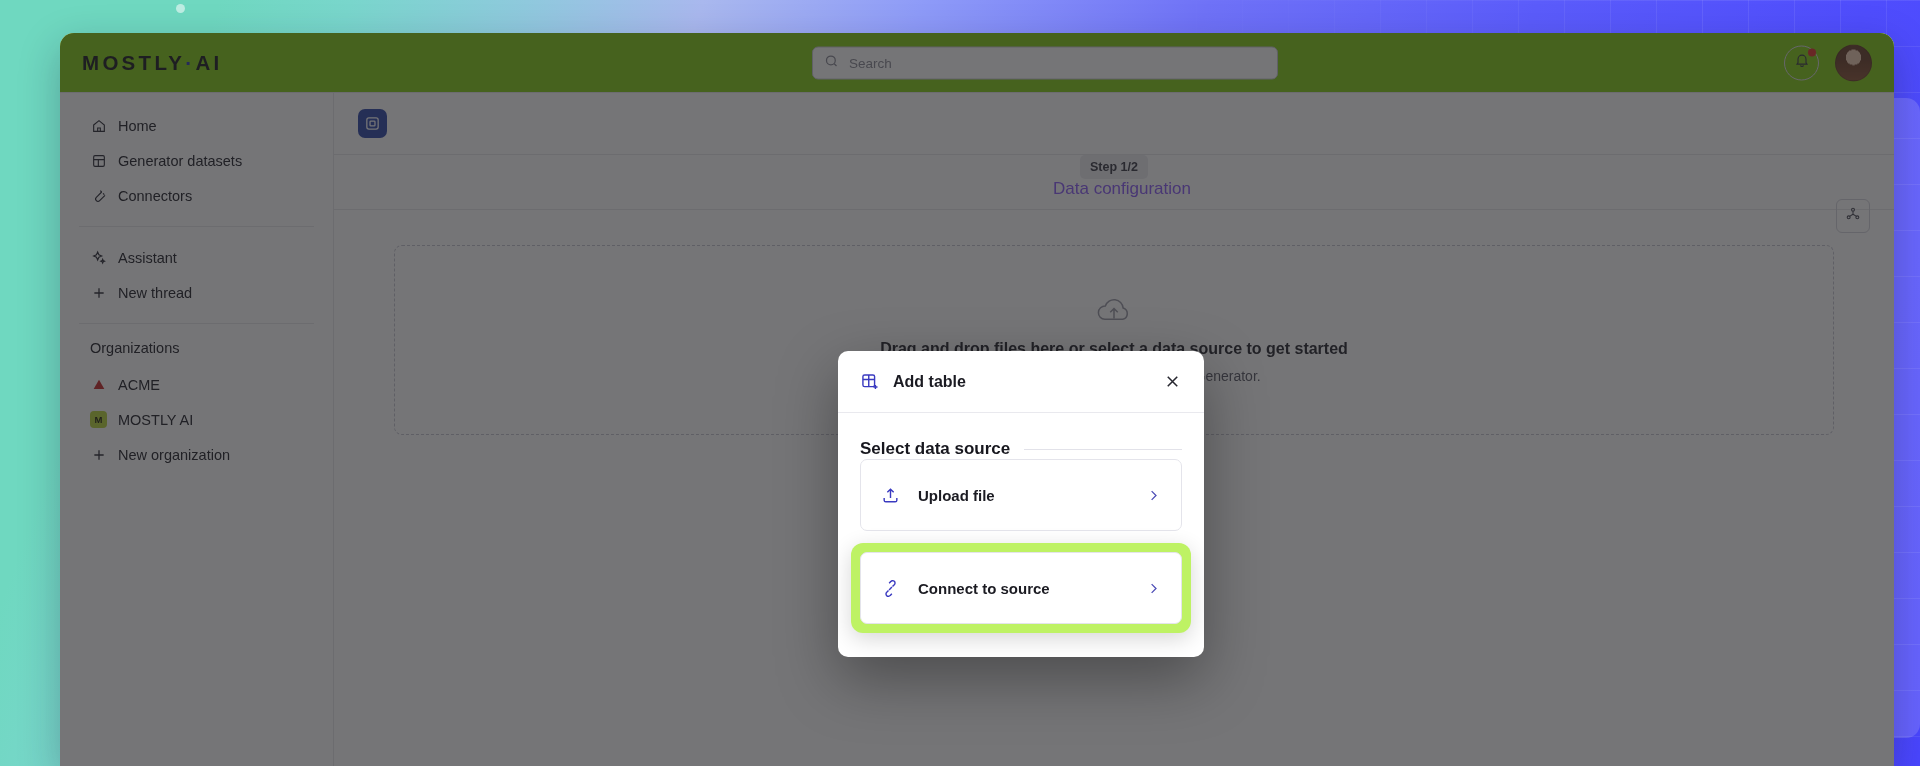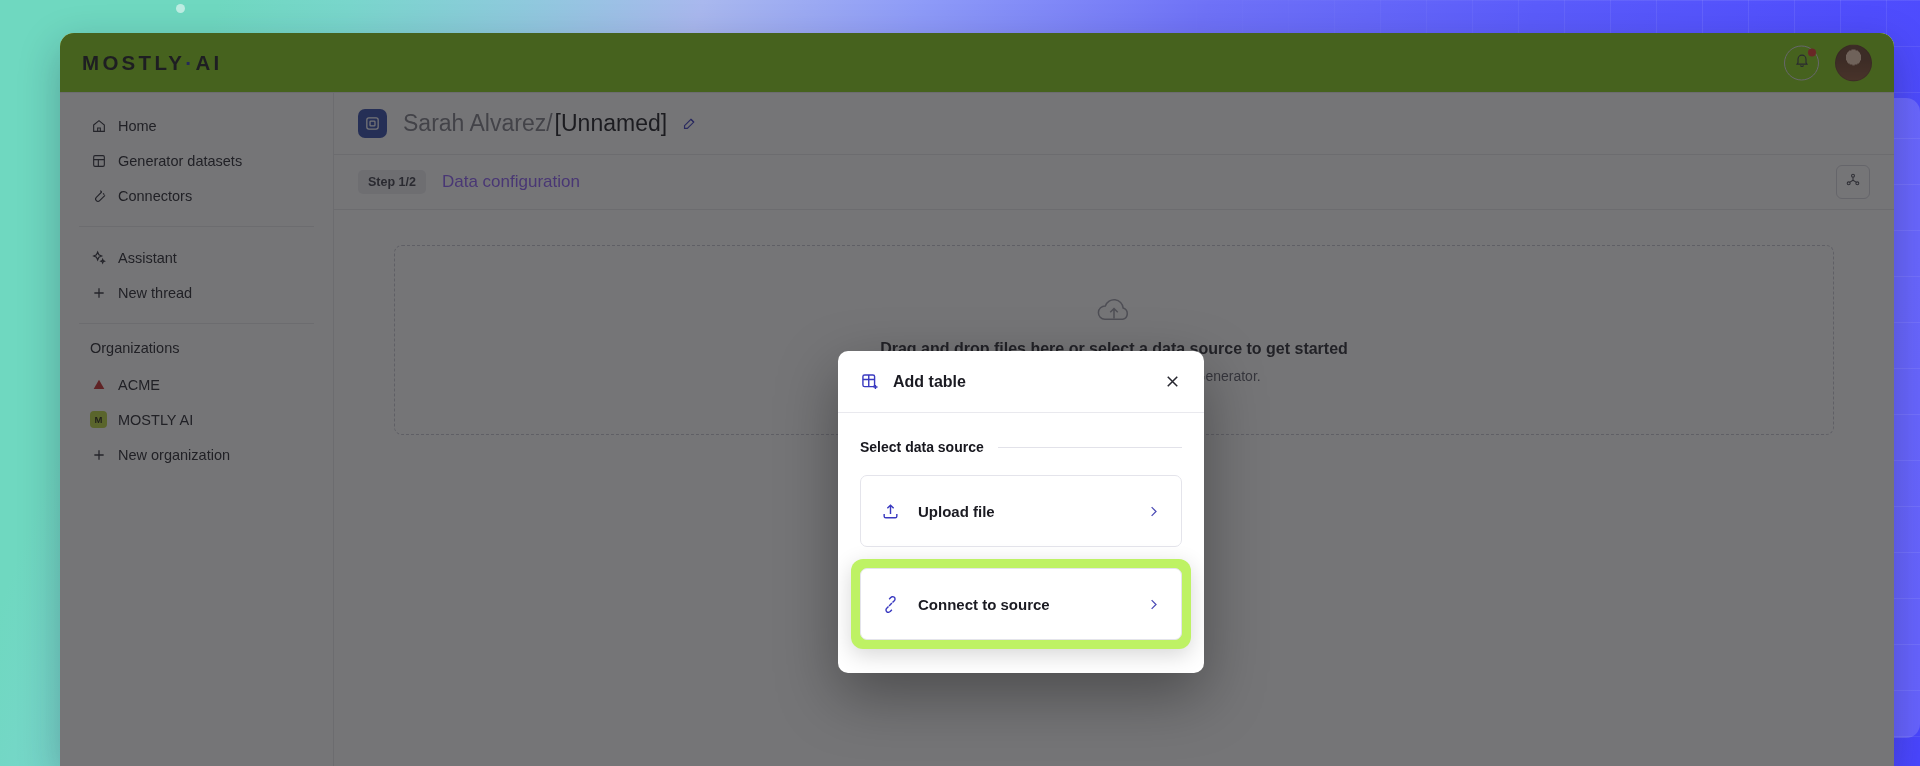--- a/index.html
+++ b/index.html
@@ -132,20 +132,21 @@
   .kebab i { width: 3.5px; height: 3.5px; border-radius: 50%; background: #2b2b3a; display: block; }
   .btn-primary {
     height: 36px; padding: 0 20px; border-radius: 6px; background: #e9e9ee;
     color: #9b9ba6; font-size: 14.5px; font-weight: 700;
     display: flex; align-items: center; gap: 9px; border: none;
   }
 
   .step-bar {
     height: 55px; display: flex; align-items: center; padding: 0 24px;
     border-bottom: 1px solid #e6e6ea;
+    flex-direction: column;
   }
   .step-chip {
     background: #ececf0; color: #3b3b46; font-size: 12.5px; font-weight: 700;
     padding: 5px 10px; border-radius: 5px;
   }
   .step-label { margin-left: 16px; font-size: 17px; color: #8b5cf6; }
   .step-right { margin-left: auto; }
   .sq-btn {
     width: 34px; height: 34px; border: 1px solid #d4d4dc; border-radius: 6px;
     display: flex; align-items: center; justify-content: center;
@@ -175,23 +176,23 @@
   .modal-head {
     height: 62px; display: flex; align-items: center; padding: 0 22px;
     border-bottom: 1px solid #e9e9ee;
   }
   .modal-head .mt {
     margin-left: 13px; font-size: 16px; font-weight: 700; color: #1b1b22;
   }
   .modal-x { margin-left: auto; display: flex; cursor: pointer; }
   .modal-body { padding: 26px 22px 24px; }
   .sec-head { display: flex; align-items: center; gap: 14px; }
-  .sec-head span { font-size: 14px; font-weight: 700; color: #17171e; white-space: nowrap; }
+  .sec-head span { font-size: 17px; font-weight: 700; color: #17171e; white-space: nowrap; }
   .sec-head .rule { flex: 1; height: 1px; background: #e2e2e9; }
-  .opt-list { margin-top: 20px; }
+  .opt-list { }
   .opt {
     height: 72px; border: 1px solid #e4e4eb; border-radius: 7px;
     display: flex; align-items: center; padding: 0 20px; gap: 18px;
     background: #fff; cursor: pointer;
   }
   .opt .lbl { font-size: 15px; font-weight: 700; color: #1b1b22; }
   .opt .chev { margin-left: auto; color: #4b4bb5; display: flex; }
   .opt-wrap-focus {
     background: #bef264; border-radius: 12px; padding: 9px; margin: 12px -9px 0;
     box-shadow: 0 6px 22px rgba(0,0,0,.16);
@@ -209,20 +210,31 @@
 
 <div class="app">
 
   <div class="topbar">
     <div class="logo">
       <span>MOSTLY</span>
       <span class="dot">·</span>
       <span>AI</span>
     </div>
 
+    <div class="searchwrap">
+      <div class="search">
+        <span>
+          <svg width="15" height="15" viewBox="0 0 24 24" fill="none" stroke="#8a8a95" stroke-width="2">
+            <circle cx="11" cy="11" r="7"></circle>
+              <path d="M20 20l-3.6-3.6"></path>
+          </svg>
+        </span>
+        <span class="ph">Search</span>
+      </div>
+    </div>
 
     <div class="topright">
       <div class="bell">
         <span>
           <svg width="16" height="16" viewBox="0 0 24 24" fill="none" stroke="#3a3a45" stroke-width="1.7">
             <path d="M18 15v-5a6 6 0 10-12 0v5l-1.5 2.5h15L18 15z"></path>
               <path d="M10 19a2 2 0 004 0"></path>
           </svg>
         </span>
         <span class="badge"></span>
@@ -318,30 +330,20 @@
     </div>
 
     <div class="main">
 
       <div class="page-head">
         <div class="gen-ico">
           <svg width="17" height="17" viewBox="0 0 24 24" fill="none" stroke="#ffffff" stroke-width="1.8">
             <rect x="4" y="4" width="16" height="16" rx="3"></rect>
               <rect x="8.5" y="8.5" width="7" height="7" rx="1.2"></rect>
           </svg>
-        </div>
-        <div class="title">
-          <span>Sarah Alvarez/</span>
-          <b>[Unnamed]</b>
-          <span class="edit-ico">
-            <svg width="17" height="17" viewBox="0 0 24 24" fill="none" stroke="#3a3ac0" stroke-width="1.7">
-              <path d="M5 19h4l9-9-4-4-9 9z"></path>
-                <path d="M14 6l4 4"></path>
-            </svg>
-          </span>
         </div>
       </div>
 
       <div class="step-bar">
         <span class="step-chip">Step 1/2</span>
         <span class="step-label">Data configuration</span>
         <div class="step-right">
           <div class="sq-btn">
             <span>
               <svg width="16" height="16" viewBox="0 0 24 24" fill="none" stroke="#4a4a56" stroke-width="1.6">

